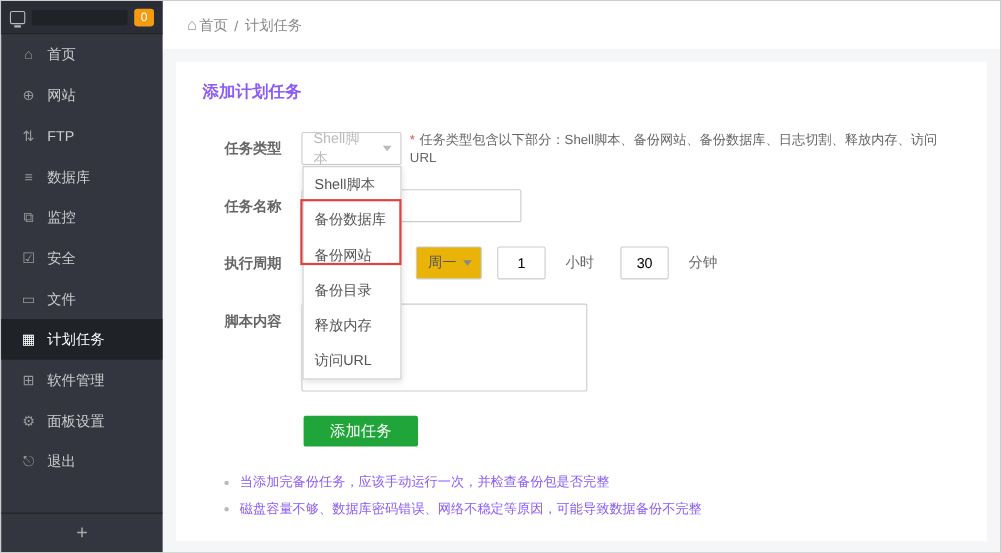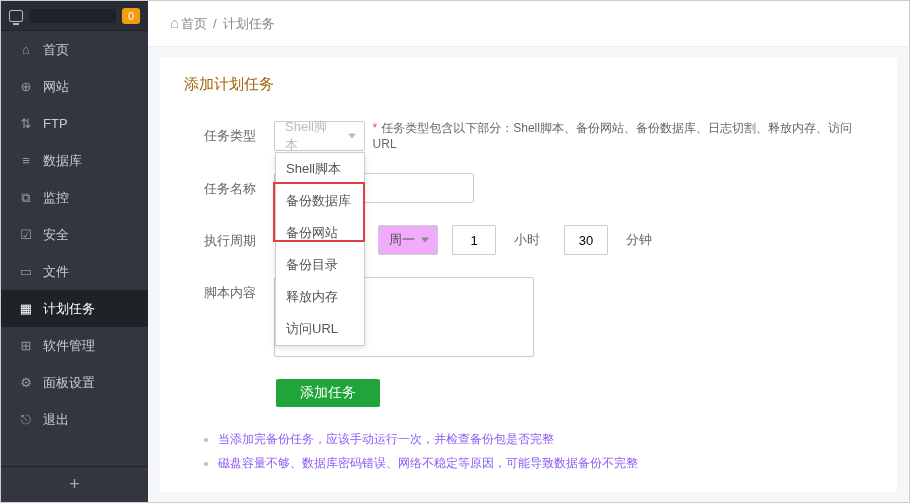--- a/index.html
+++ b/index.html
@@ -104,37 +104,38 @@
   .bc-home-icon::before { content:"⌂"; font-size:15px; color:#999; margin-right:2px;}
   .panel {
     margin:10px 12px;
     background:#fff;
     flex:1;
     padding:18px 24px;
     overflow:auto;
   }
   .page-title {
     font-size:15px;
-    color:#a16207;
+    color:#8b5cf6;
     margin-bottom:26px;
-    font-weight:normal;
+    font-weight:bold;
   }
   .form-row {
     display:flex;
     align-items:flex-start;
     margin-bottom:22px;
     position:relative;
   }
   .form-label {
     width:90px;
     text-align:right;
     padding-right:18px;
     padding-top:7px;
     color:#666;
     flex-shrink:0;
+    font-weight:bold;
   }
   .form-control { display:flex; align-items:center; gap:8px; position:relative; }
   .select-btn {
     border:1px solid #ccc;
     background:#fff;
     color:#bbb;
     height:30px;
     padding:0 24px 0 10px;
     font-size:13px;
     border-radius:2px;
@@ -214,21 +215,21 @@
     border:2px solid #e04040;
     pointer-events:none;
     z-index:6;
   }
   
   .period-select {
     border:1px solid #ccc;
     height:30px;
     padding:0 22px 0 10px;
     border-radius:2px;
-    background:#f0abfc;
+    background:#eab308;
     display:flex;
     align-items:center;
     position:relative;
     color:#555;
   }
   .period-select .caret {
     position:absolute; right:8px; top:50%;
     width:0;height:0;
     border-left:4px solid transparent;
     border-right:4px solid transparent;

